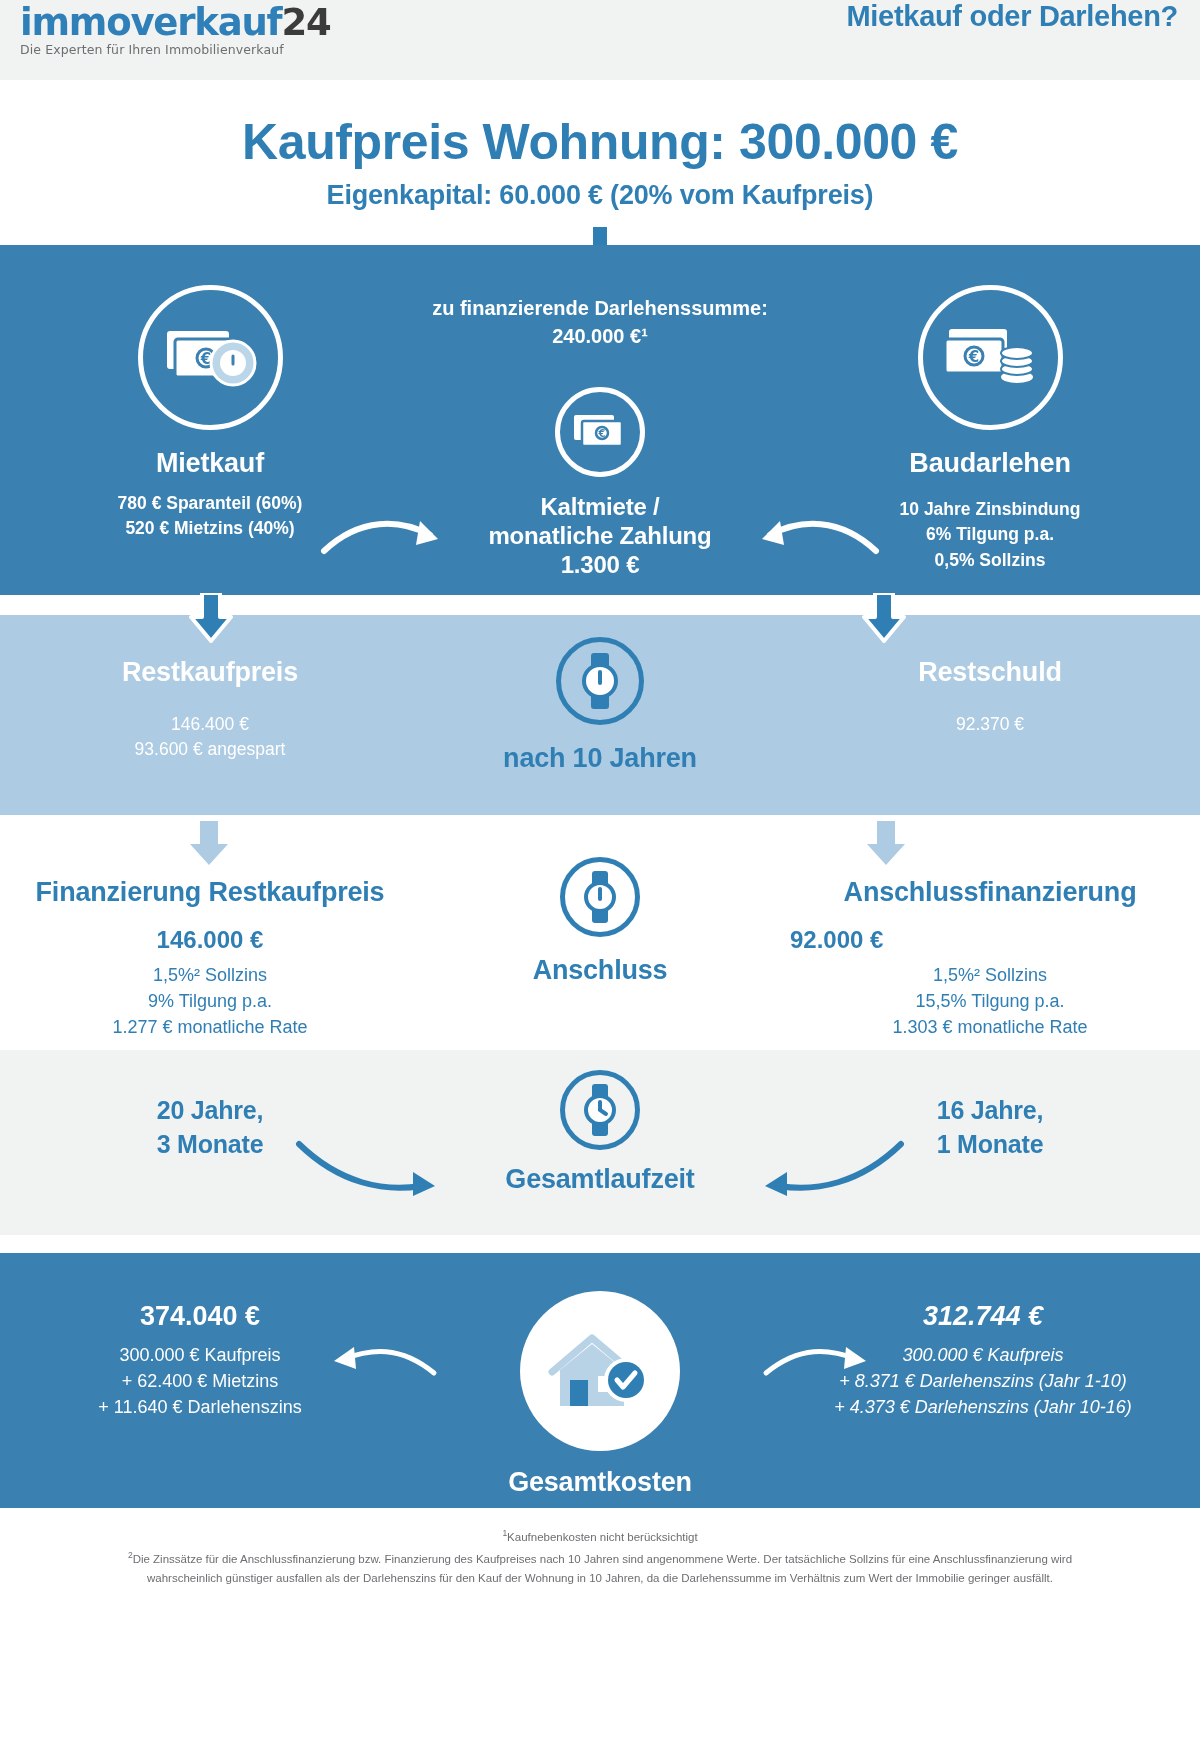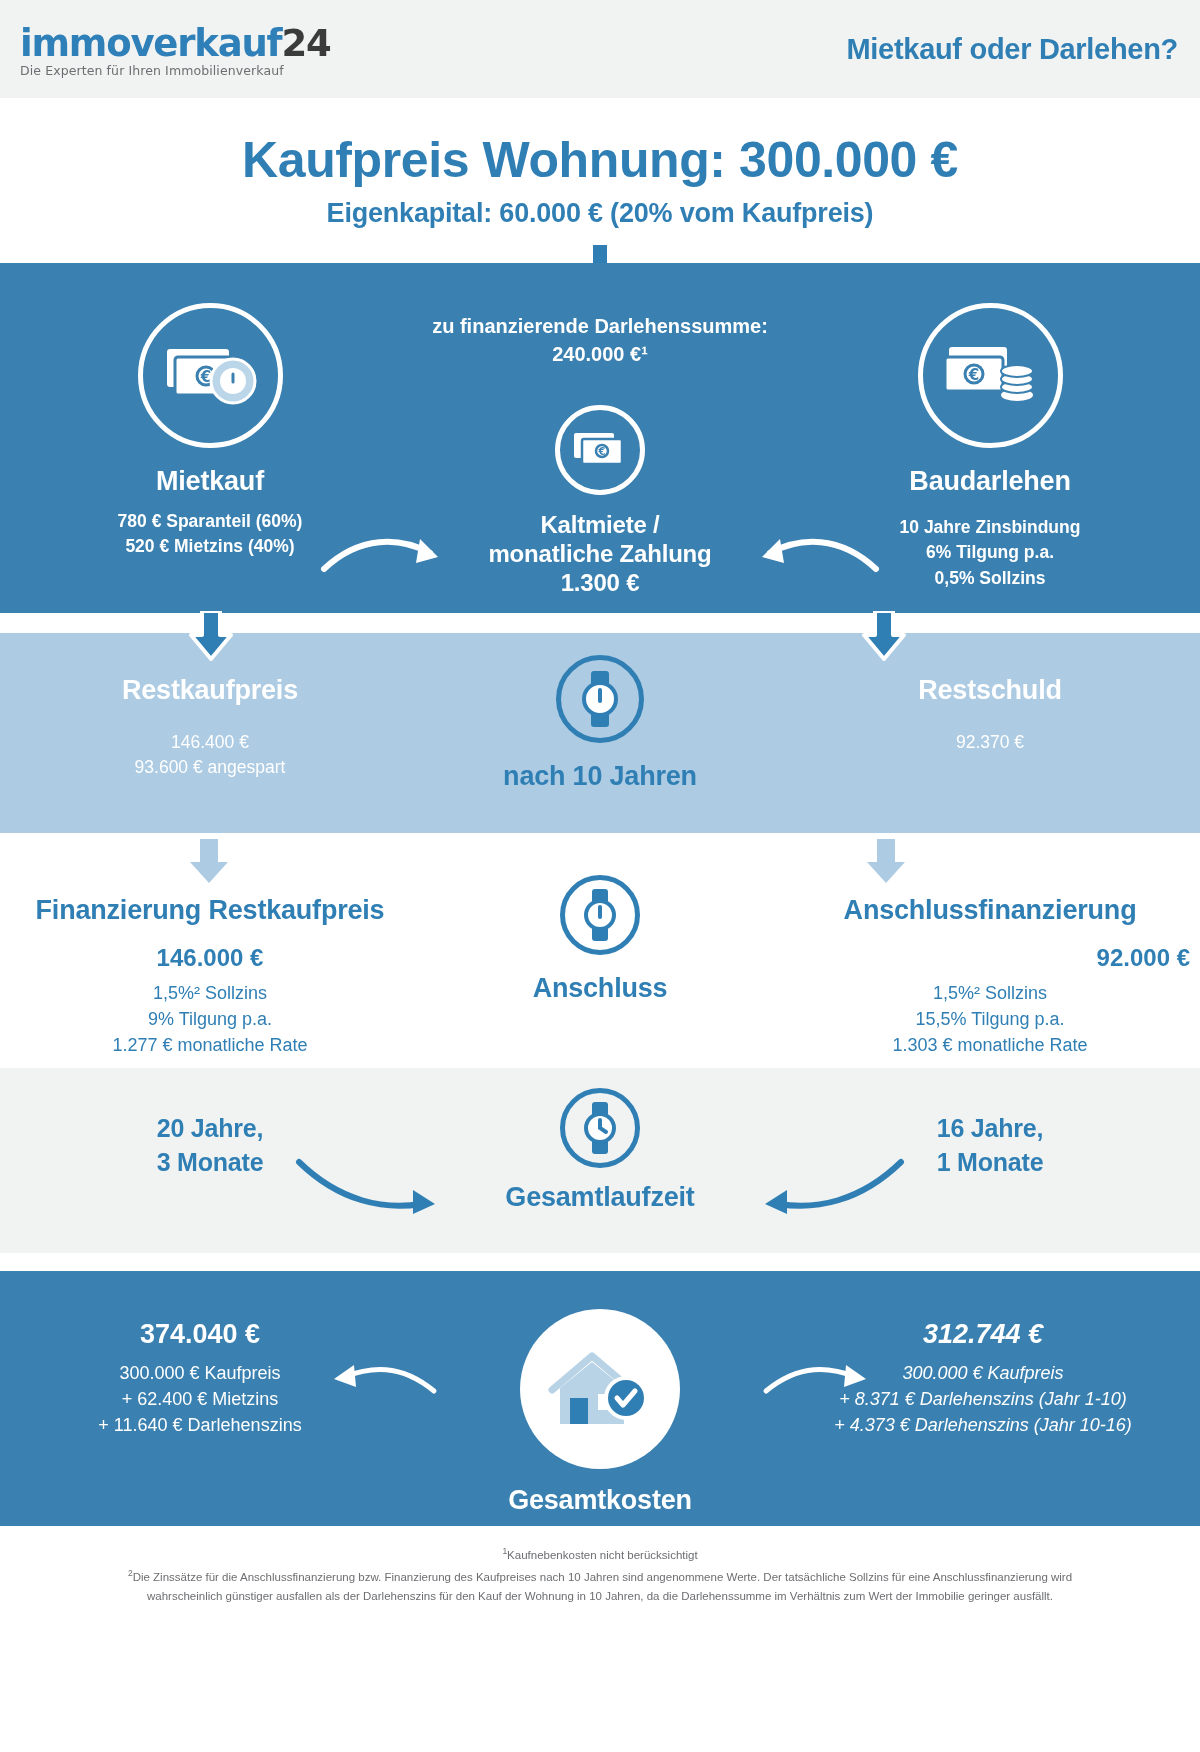--- a/index.html
+++ b/index.html
@@ -20,24 +20,23 @@
     position: relative;
     width: 1200px;
     min-height: 1752px;
     background: #ffffff;
     overflow: hidden;
   }
 
   
   .header {
     position: relative;
-    height: 98px;
+    height: 80px;
     background: #f1f2f2;
     display: flex;
-    align-items: center;
     justify-content: space-between;
     padding: 0 22px 0 20px;
   }
   .logo { line-height: 1; padding-top: 4px; }
   .logo-word {
     font-size: 37px;
     font-weight: bold;
     letter-spacing: -1.2px;
     font-family: "DejaVu Sans", sans-serif;
   }
@@ -317,21 +316,21 @@
           <rect x="19" y="39" width="16" height="16" rx="3" fill="#2f7fb5"></rect>
           <circle cx="27" cy="29" r="14" fill="#ffffff" stroke="#2f7fb5" stroke-width="4"></circle>
           <path d="M27 21 v10" stroke="#2f7fb5" stroke-width="4" stroke-linecap="round"></path>
         </svg>
       </div>
       <div class="h-col h-blue" style="margin-top:18px;">Anschluss</div>
     </div>
 
     <div class="abs" style="right:10px;top:62px;width:400px;">
       <div class="h-col h-blue">Anschlussfinanzierung</div>
-      <div style="text-align:right;margin-top:18px;font-size:24px;font-weight:bold;color:#2f7fb5;">92.000 €</div>
+      <div style="text-align:left;margin-top:18px;font-size:24px;font-weight:bold;color:#2f7fb5;">92.000 €</div>
       <div class="t-body h-blue" style="margin-top:8px;font-weight:normal;font-size:18px;">
         <div>1,5%² Sollzins</div>
         <div>15,5% Tilgung p.a.</div>
         <div>1.303 € monatliche Rate</div>
       </div>
     </div>
   </div>
 
   <div class="band-grey">
 

